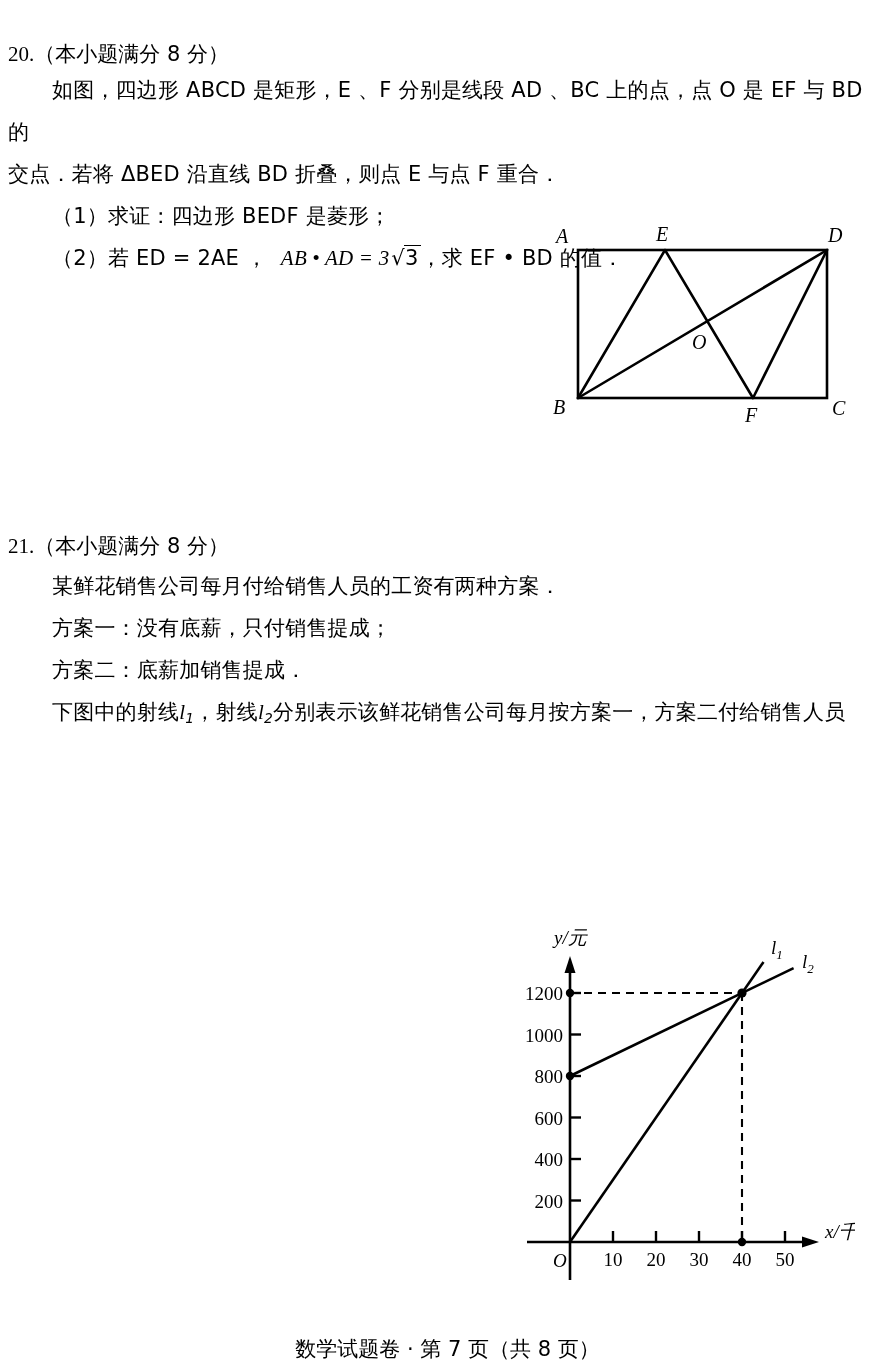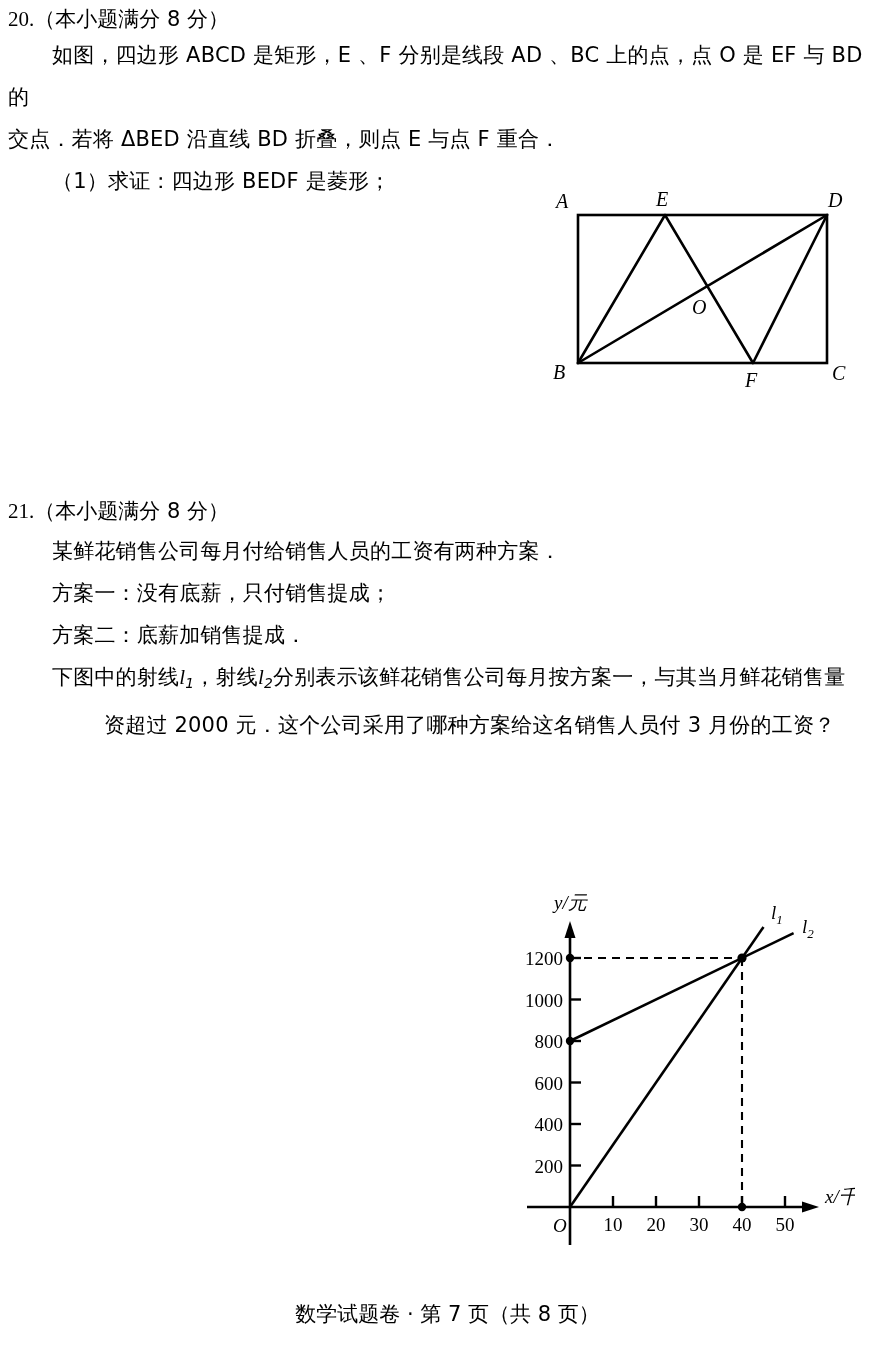--- a/index.html
+++ b/index.html
@@ -14,20 +14,21 @@
     font-family: "Liberation Serif", "DejaVu Serif", serif;
     color: #000;
     overflow: hidden;
   }
   .page {
     position: relative;
     width: 895px;
     height: 1008px;
     box-sizing: border-box;
     padding: 11px;
+    margin-top: 35px;
   }
 
   
   .qnum {
     font-size: 21px;
     line-height: 1.05;
     margin: 0;
     white-space: nowrap;
   }
   .para {
@@ -98,20 +99,23 @@
   <div id="q20-head">
     <div class="qnum">
       <span class="num">20.</span><span class="cn">（本小题满分 8 分）</span>
     </div>
   </div>
 
   <div id="q20-body">
     <p class="para cn indent2">如图，四边形 ABCD 是矩形，E 、F 分别是线段 AD 、BC 上的点，点 O 是 EF 与 BD 的</p>
     <p class="para cn">交点．若将 ΔBED 沿直线 BD 折叠，则点 E 与点 F 重合．</p>
     <p class="para cn indent-item">（1）求证：四边形 BEDF 是菱形；</p>
+    <p class="para cn indent-item">
+      <span>（2）若 ED = 2AE ，</span>&nbsp;&nbsp;<span class="mi">AB • AD = 3</span><span class="sqrt"><span class="rad">√</span><span class="radicand">3</span></span><span>，求 EF • BD 的值．</span>
+    </p>
   </div>
 
   <div id="q20-fig">
     <svg width="360" height="210" viewBox="0 0 360 210">
 
       <g stroke="#000" stroke-width="2.6" fill="none" stroke-linecap="square">
         <rect x="83" y="29" width="249" height="148"></rect>
       </g>
       <g stroke="#000" stroke-width="2.6" fill="none" stroke-linecap="round">
 
@@ -138,23 +142,22 @@
     <div class="qnum">
       <span class="num">21.</span><span class="cn">（本小题满分 8 分）</span>
     </div>
   </div>
 
   <div id="q21-body">
     <p class="para cn indent2">某鲜花销售公司每月付给销售人员的工资有两种方案．</p>
     <p class="para cn indent2">方案一：没有底薪，只付销售提成；</p>
     <p class="para cn indent2">方案二：底薪加销售提成．</p>
     <p class="para cn indent2">
-      <span>下图中的射线</span><i class="v">l</i><sub>1</sub><span>，射线</span><i class="v">l</i><sub>2</sub><span>分别表示该鲜花销售公司每月按方案一，与其当月鲜花销售量</span>
+      <span>下图中的射线</span><i class="v">l</i><sub>1</sub><span>，射线</span><i class="v">l</i><sub>2</sub><span>分别表示该鲜花销售公司每月按方案一，方案二付给销售人员</span>
     </p>
-    <p class="para cn indent-sub">资超过 2000 元．这个公司采用了哪种方案给这名销售人员付 3 月份的工资？</p>
   </div>
 
   <div id="q21-fig">
 
     <svg width="360" height="390" viewBox="0 0 360 390">
 
       <g stroke="#000" stroke-width="2.6" fill="none">
         <line x1="75" y1="60" x2="75" y2="370"></line>
       </g>
       <polygon points="75,46 69.5,63 80.5,63" fill="#000"></polygon>

